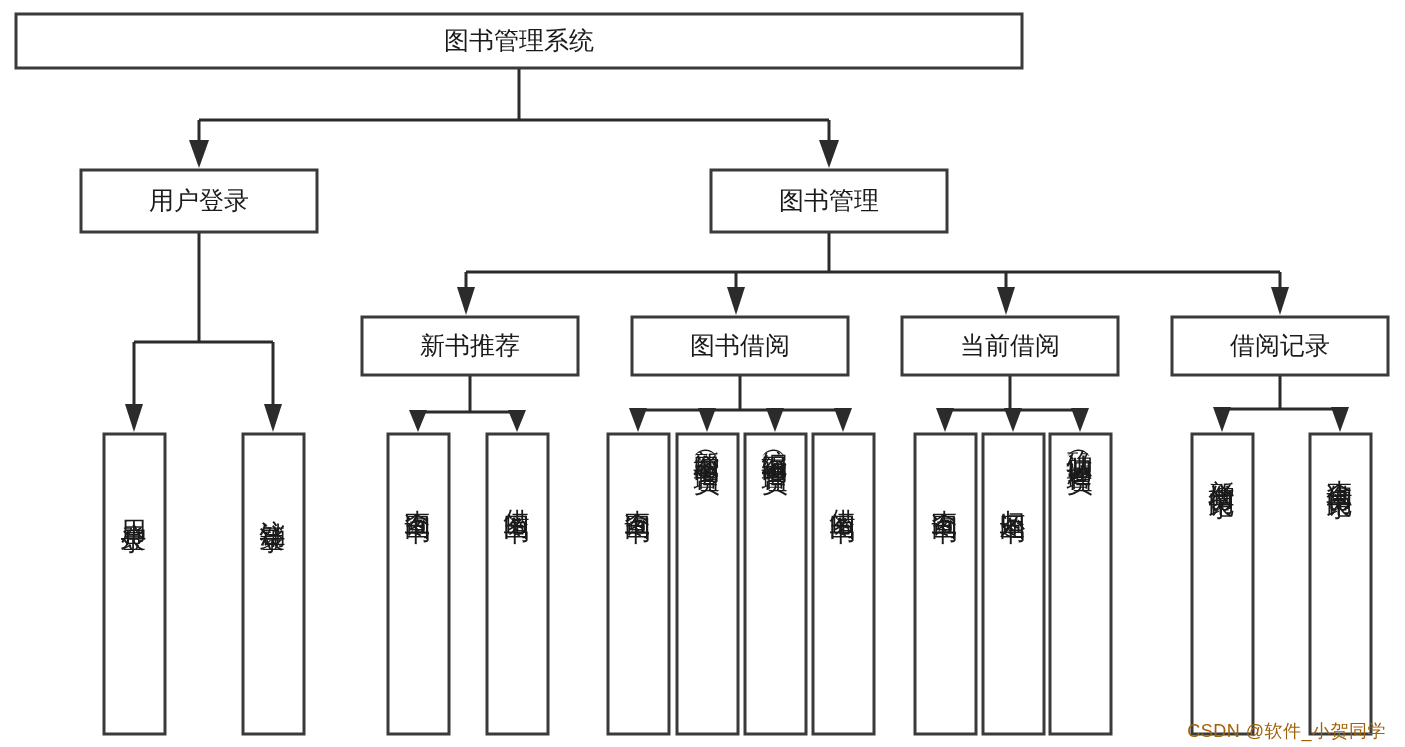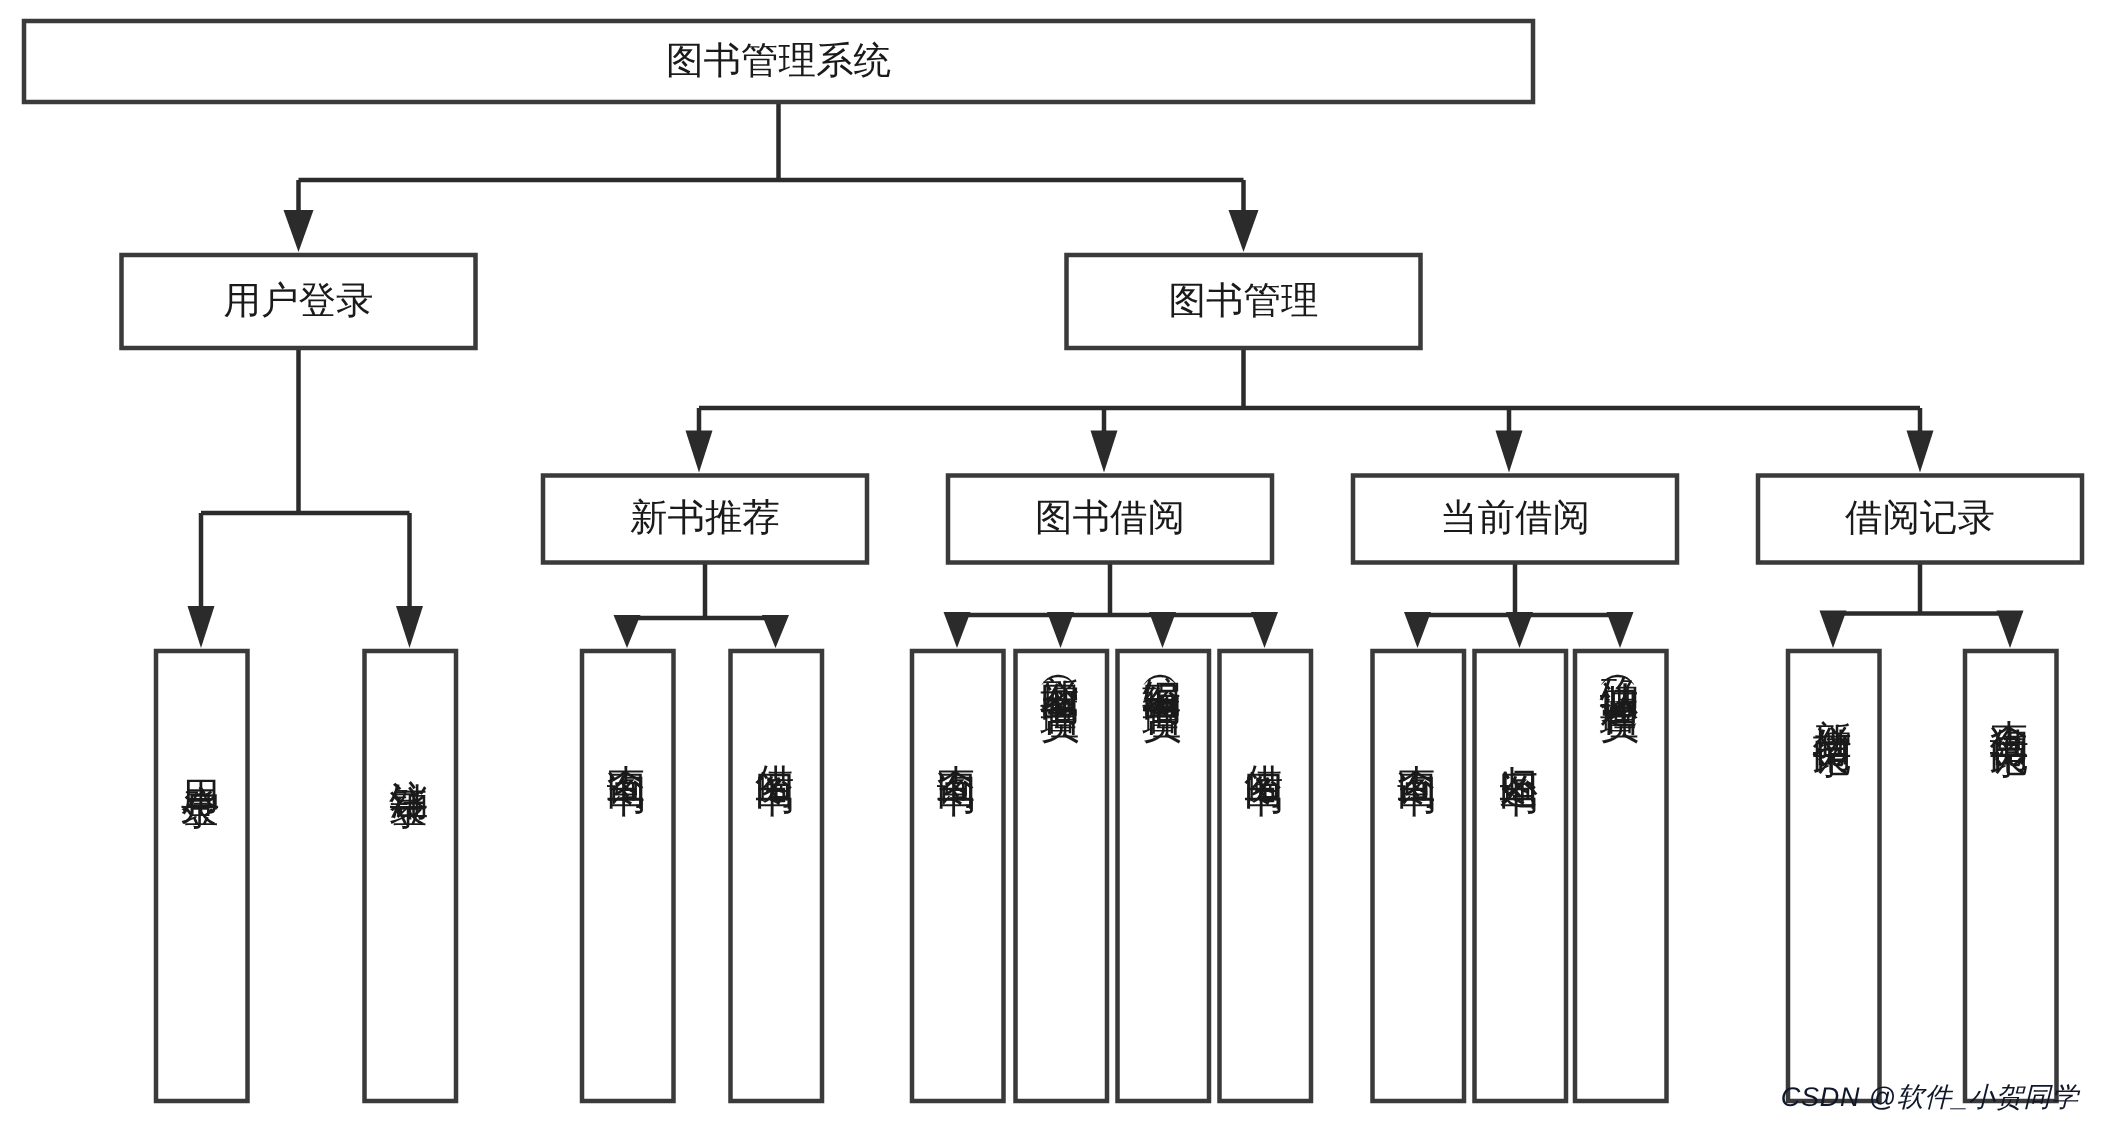--- a/index.html
+++ b/index.html
@@ -56,26 +56,25 @@
     letter-spacing: 3px;
     text-anchor: middle;
     white-space: pre;
   }
   .watermark-text {
     position: absolute;
     right: 8px;
     bottom: 4px;
     font-family: "Liberation Sans", "DejaVu Sans", sans-serif;
     font-size: 18px;
-    color: #0f172a;
+    color: #a16207;
     letter-spacing: 0.5px;
     user-select: none;
     pointer-events: none;
     white-space: nowrap;
-    font-style: italic;
   }
 </style>
 </head>
 <body>
 
 <div id="diagram-root">
 
   <svg id="flow-svg" viewBox="0 0 1405 747">
 
     <g>

